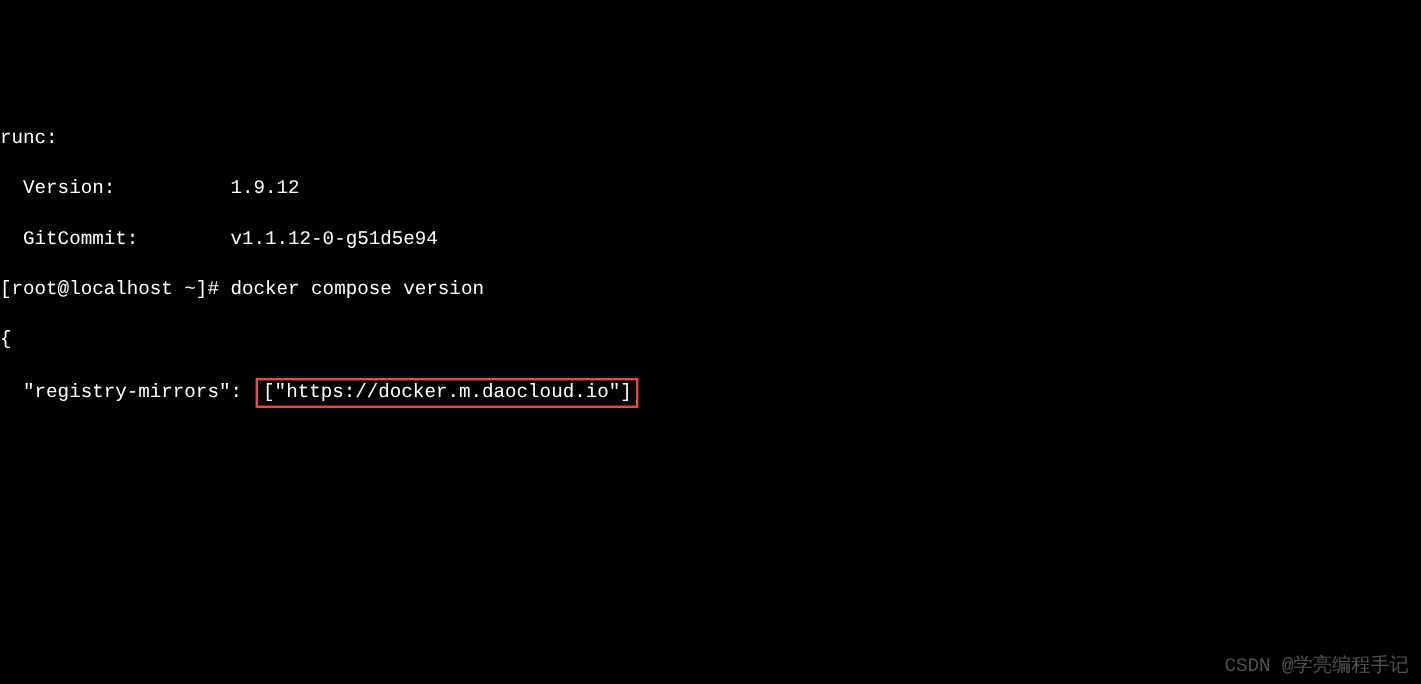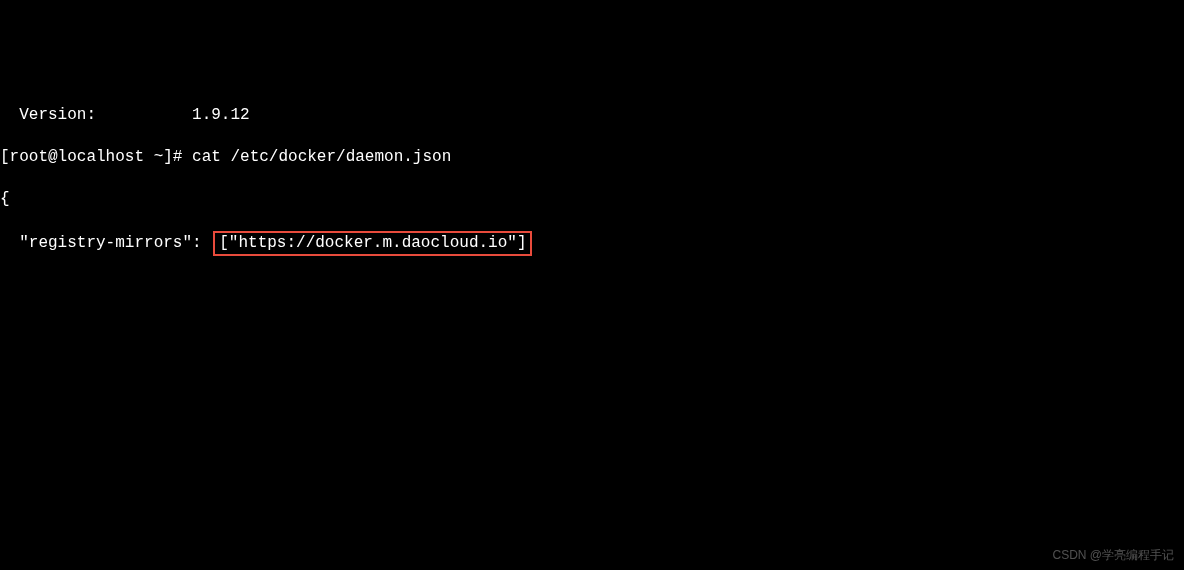--- a/index.html
+++ b/index.html
@@ -29,32 +29,34 @@
       border: 2px solid #e94b3c;
       display: inline-block;
       padding: 0 4px;
       margin-left: 2px;
     }
     .watermark {
       position: absolute;
       bottom: 4px;
       right: 10px;
       color: rgba(200,200,200,0.4);
-      font-family: Liberation Sans, sans-serif;
-      font-size: 12px;
+      font-family: Liberation Mono, monospace;
+      font-size: 16px;
     }
   </style>
 </head>
 <body>
 
 
 
 <div class="terminal">
+<span class="line">runc:</span>
 <span class="line"><span>  Version:          </span><span>1.9.12</span></span>
-<span class="line"><span>[root@localhost ~]# </span><span>cat /etc/docker/daemon.json</span></span>
+<span class="line"><span>  GitCommit:        </span><span>v1.1.12-0-g51d5e94</span></span>
+<span class="line"><span>[root@localhost ~]# </span><span>docker compose version</span></span>
 <span class="line">{</span>
 <span class="line"><span>  "registry-mirrors": </span><span class="highlight-box">["https://docker.m.daocloud.io"]</span></span>
 
 
 
 
 
 
 
 

